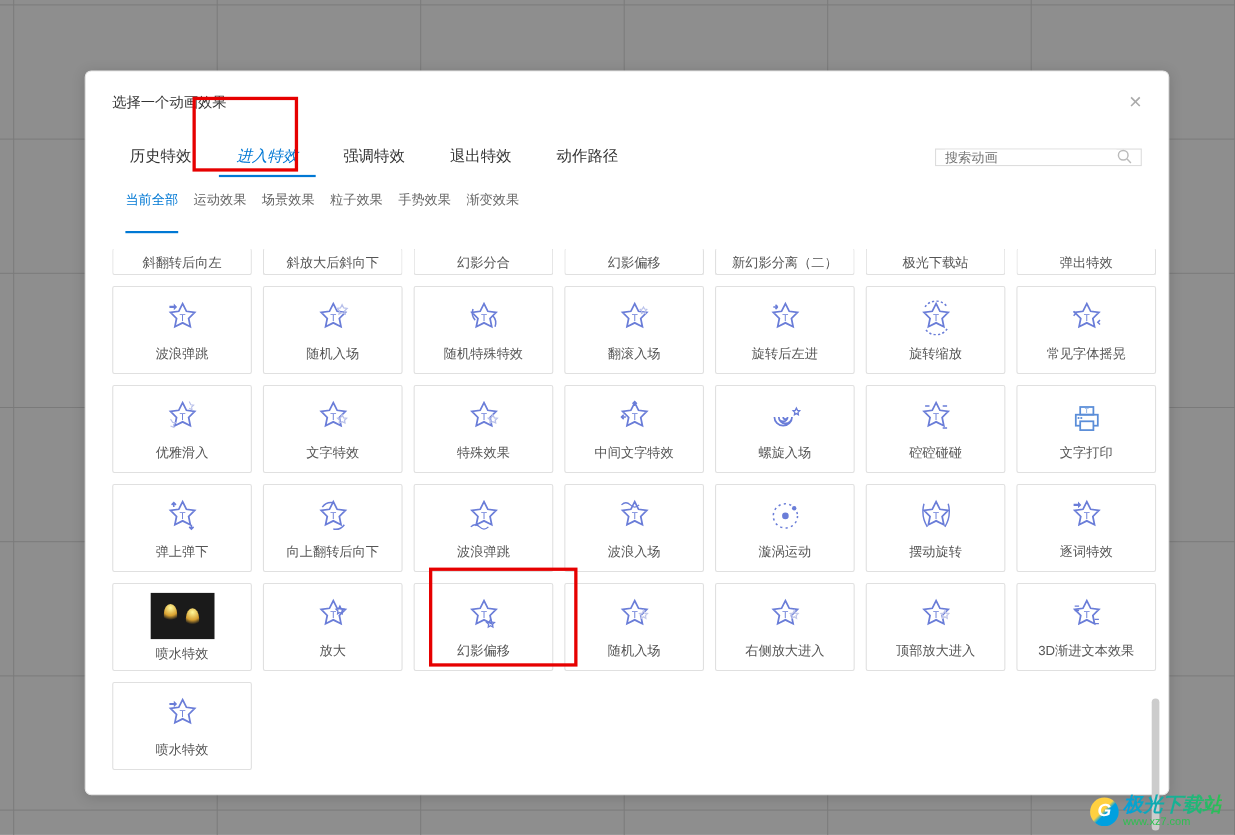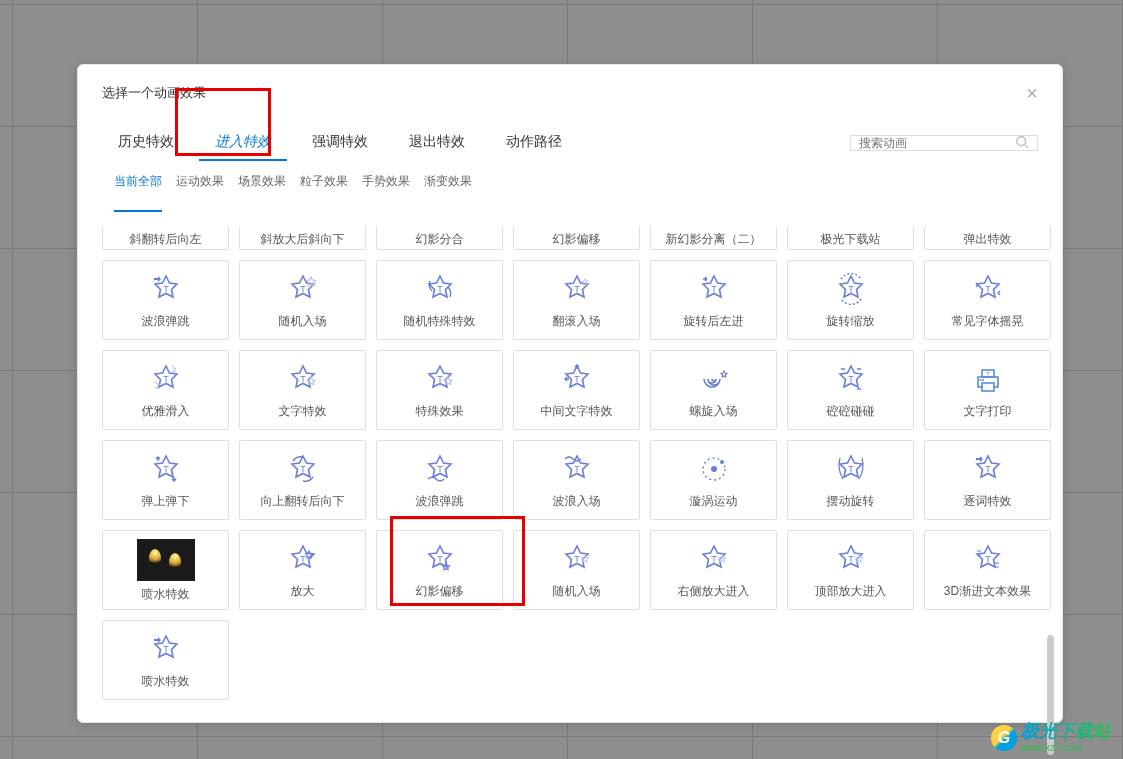--- a/index.html
+++ b/index.html
@@ -166,21 +166,21 @@
     .wm-logo {
       width: 26px; height: 26px;
       border-radius: 50%;
       background: linear-gradient(135deg, #ffd040 45%, #00a0e0 55%);
       display: flex; align-items: center; justify-content: center;
       color: #fff; font-weight: bold; font-style: italic;
       font-size: 16px;
     }
     .wm-text { display: flex; flex-direction: column; line-height: 1.1; }
     .wm-cn { font-size: 18px; font-weight: bold; background: linear-gradient(90deg, #00a0e0, #2dc050); -webkit-background-clip: text; background-clip: text; color: transparent; font-style: italic; }
-    .wm-url { font-size: 10px; color: #2dc050; font-style: italic; }
+    .wm-url { font-size: 10px; color: #2dc050; }
     .firework-thumb {
       width: 58px; height: 42px;
       background: #1a1a1a;
       position: relative;
       margin-bottom: -2px;
     }
     .firework-thumb::before, .firework-thumb::after {
       content: "";
       position: absolute;
       width: 12px; height: 18px;

